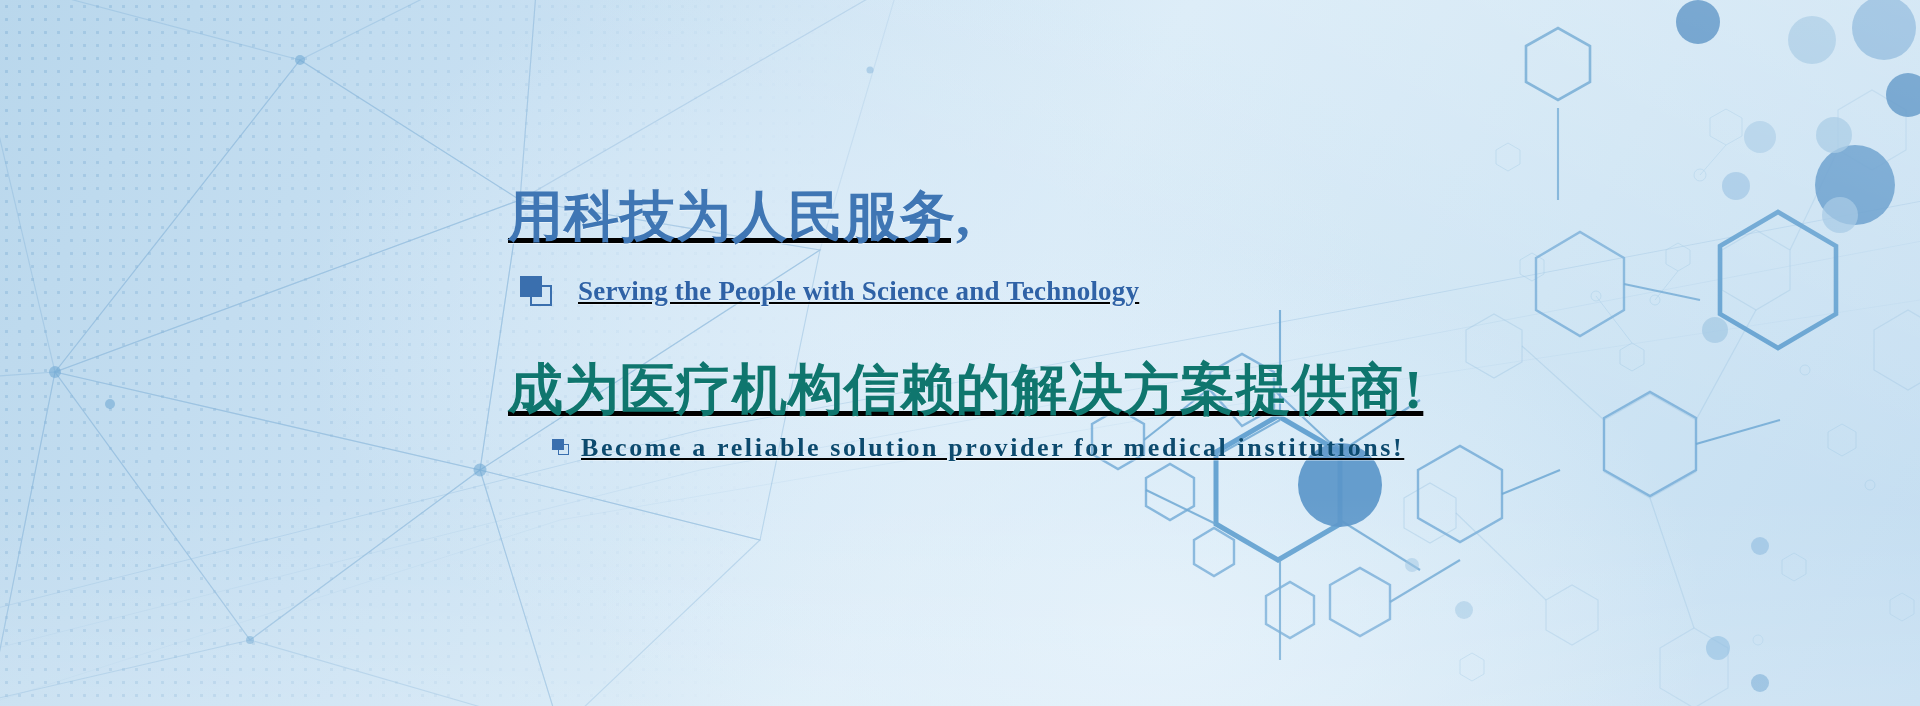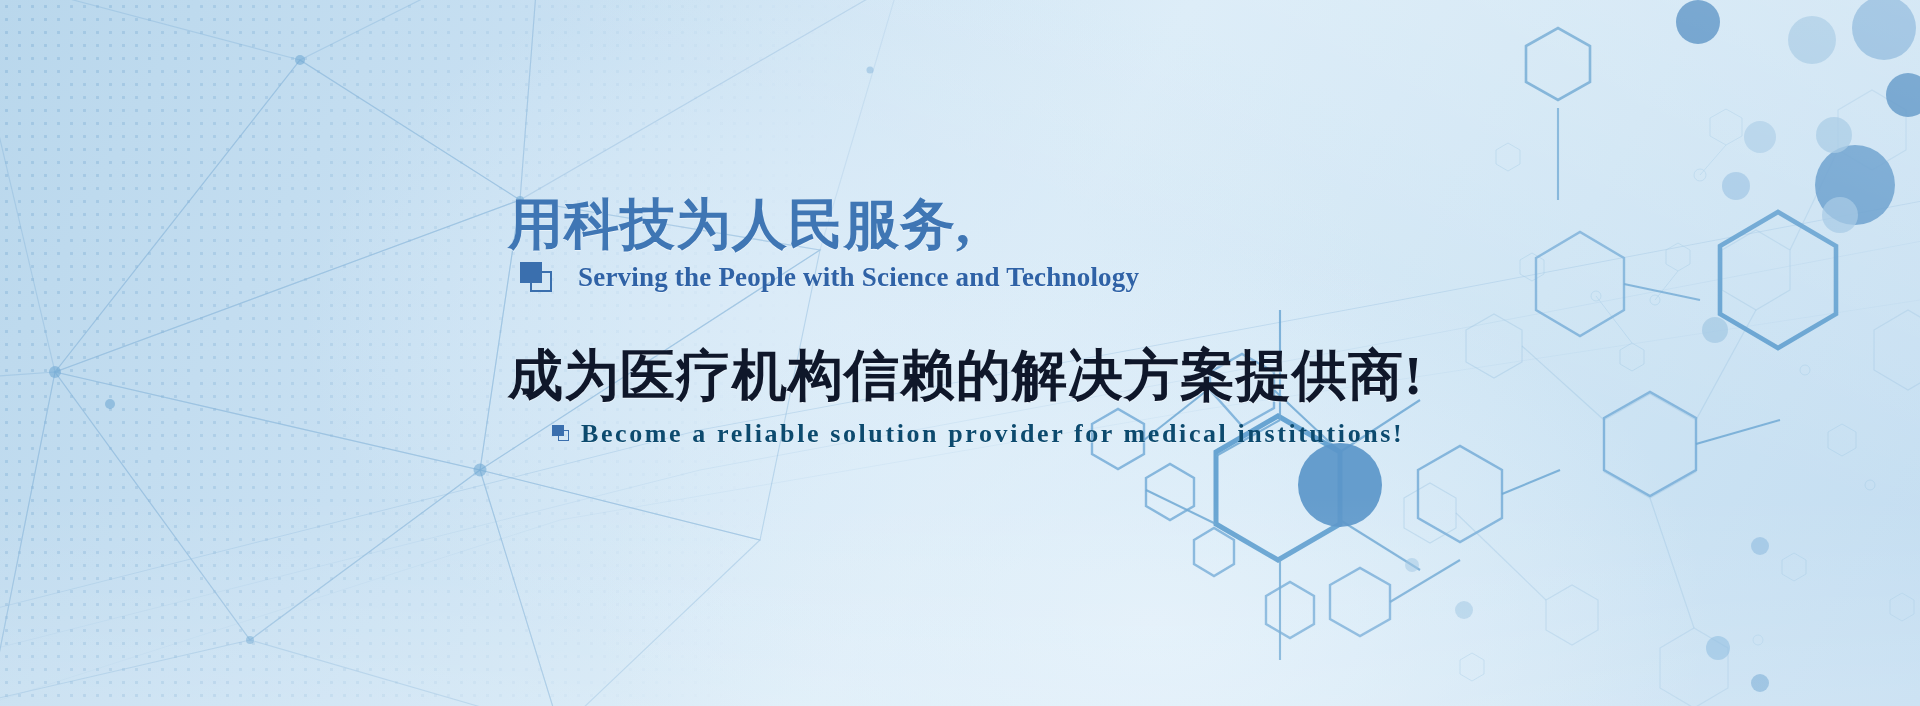--- a/index.html
+++ b/index.html
@@ -58,38 +58,39 @@
       linear-gradient(200deg, rgba(255,255,255,0.22) 0%, rgba(255,255,255,0) 38%),
       linear-gradient(0deg, rgba(255,255,255,0.16) 0%, rgba(255,255,255,0) 30%);
     pointer-events: none;
   }
 
   
 
   .copy {
     position: absolute;
     left: 508px;
-    top: 196px;
+    top: 188px;
     width: 960px;
+    text-decoration: underline;
   }
 
   .headline-1 {
     font-size: 55px;
     line-height: 1.05;
     font-weight: 700;
     color: #3f76b4;
     letter-spacing: 1px;
     text-shadow: 0 1px 0 rgba(255,255,255,0.45);
     white-space: nowrap;
   }
 
   .sub-row {
     display: flex;
     align-items: center;
-    margin-top: 8px;
+    margin-top: 30px;
     margin-left: 12px;
   }
 
   .sub-row.small {
     margin-top: 14px;
     margin-left: 44px;
   }
 
   
   .bullet {
@@ -124,21 +125,21 @@
     letter-spacing: 0.2px;
     white-space: nowrap;
     text-shadow: 0 1px 0 rgba(255,255,255,0.35);
   }
 
   .headline-2 {
     margin-top: 54px;
     font-size: 55px;
     line-height: 1.05;
     font-weight: 700;
-    color: #0f172a;
+    color: #0f766e;
     letter-spacing: 1px;
     text-shadow: 0 1px 0 rgba(255,255,255,0.45);
     white-space: nowrap;
   }
 
   .subline-2 {
     font-size: 26px;
     font-weight: 700;
     color: #0c4a6e;
     letter-spacing: 2.6px;

